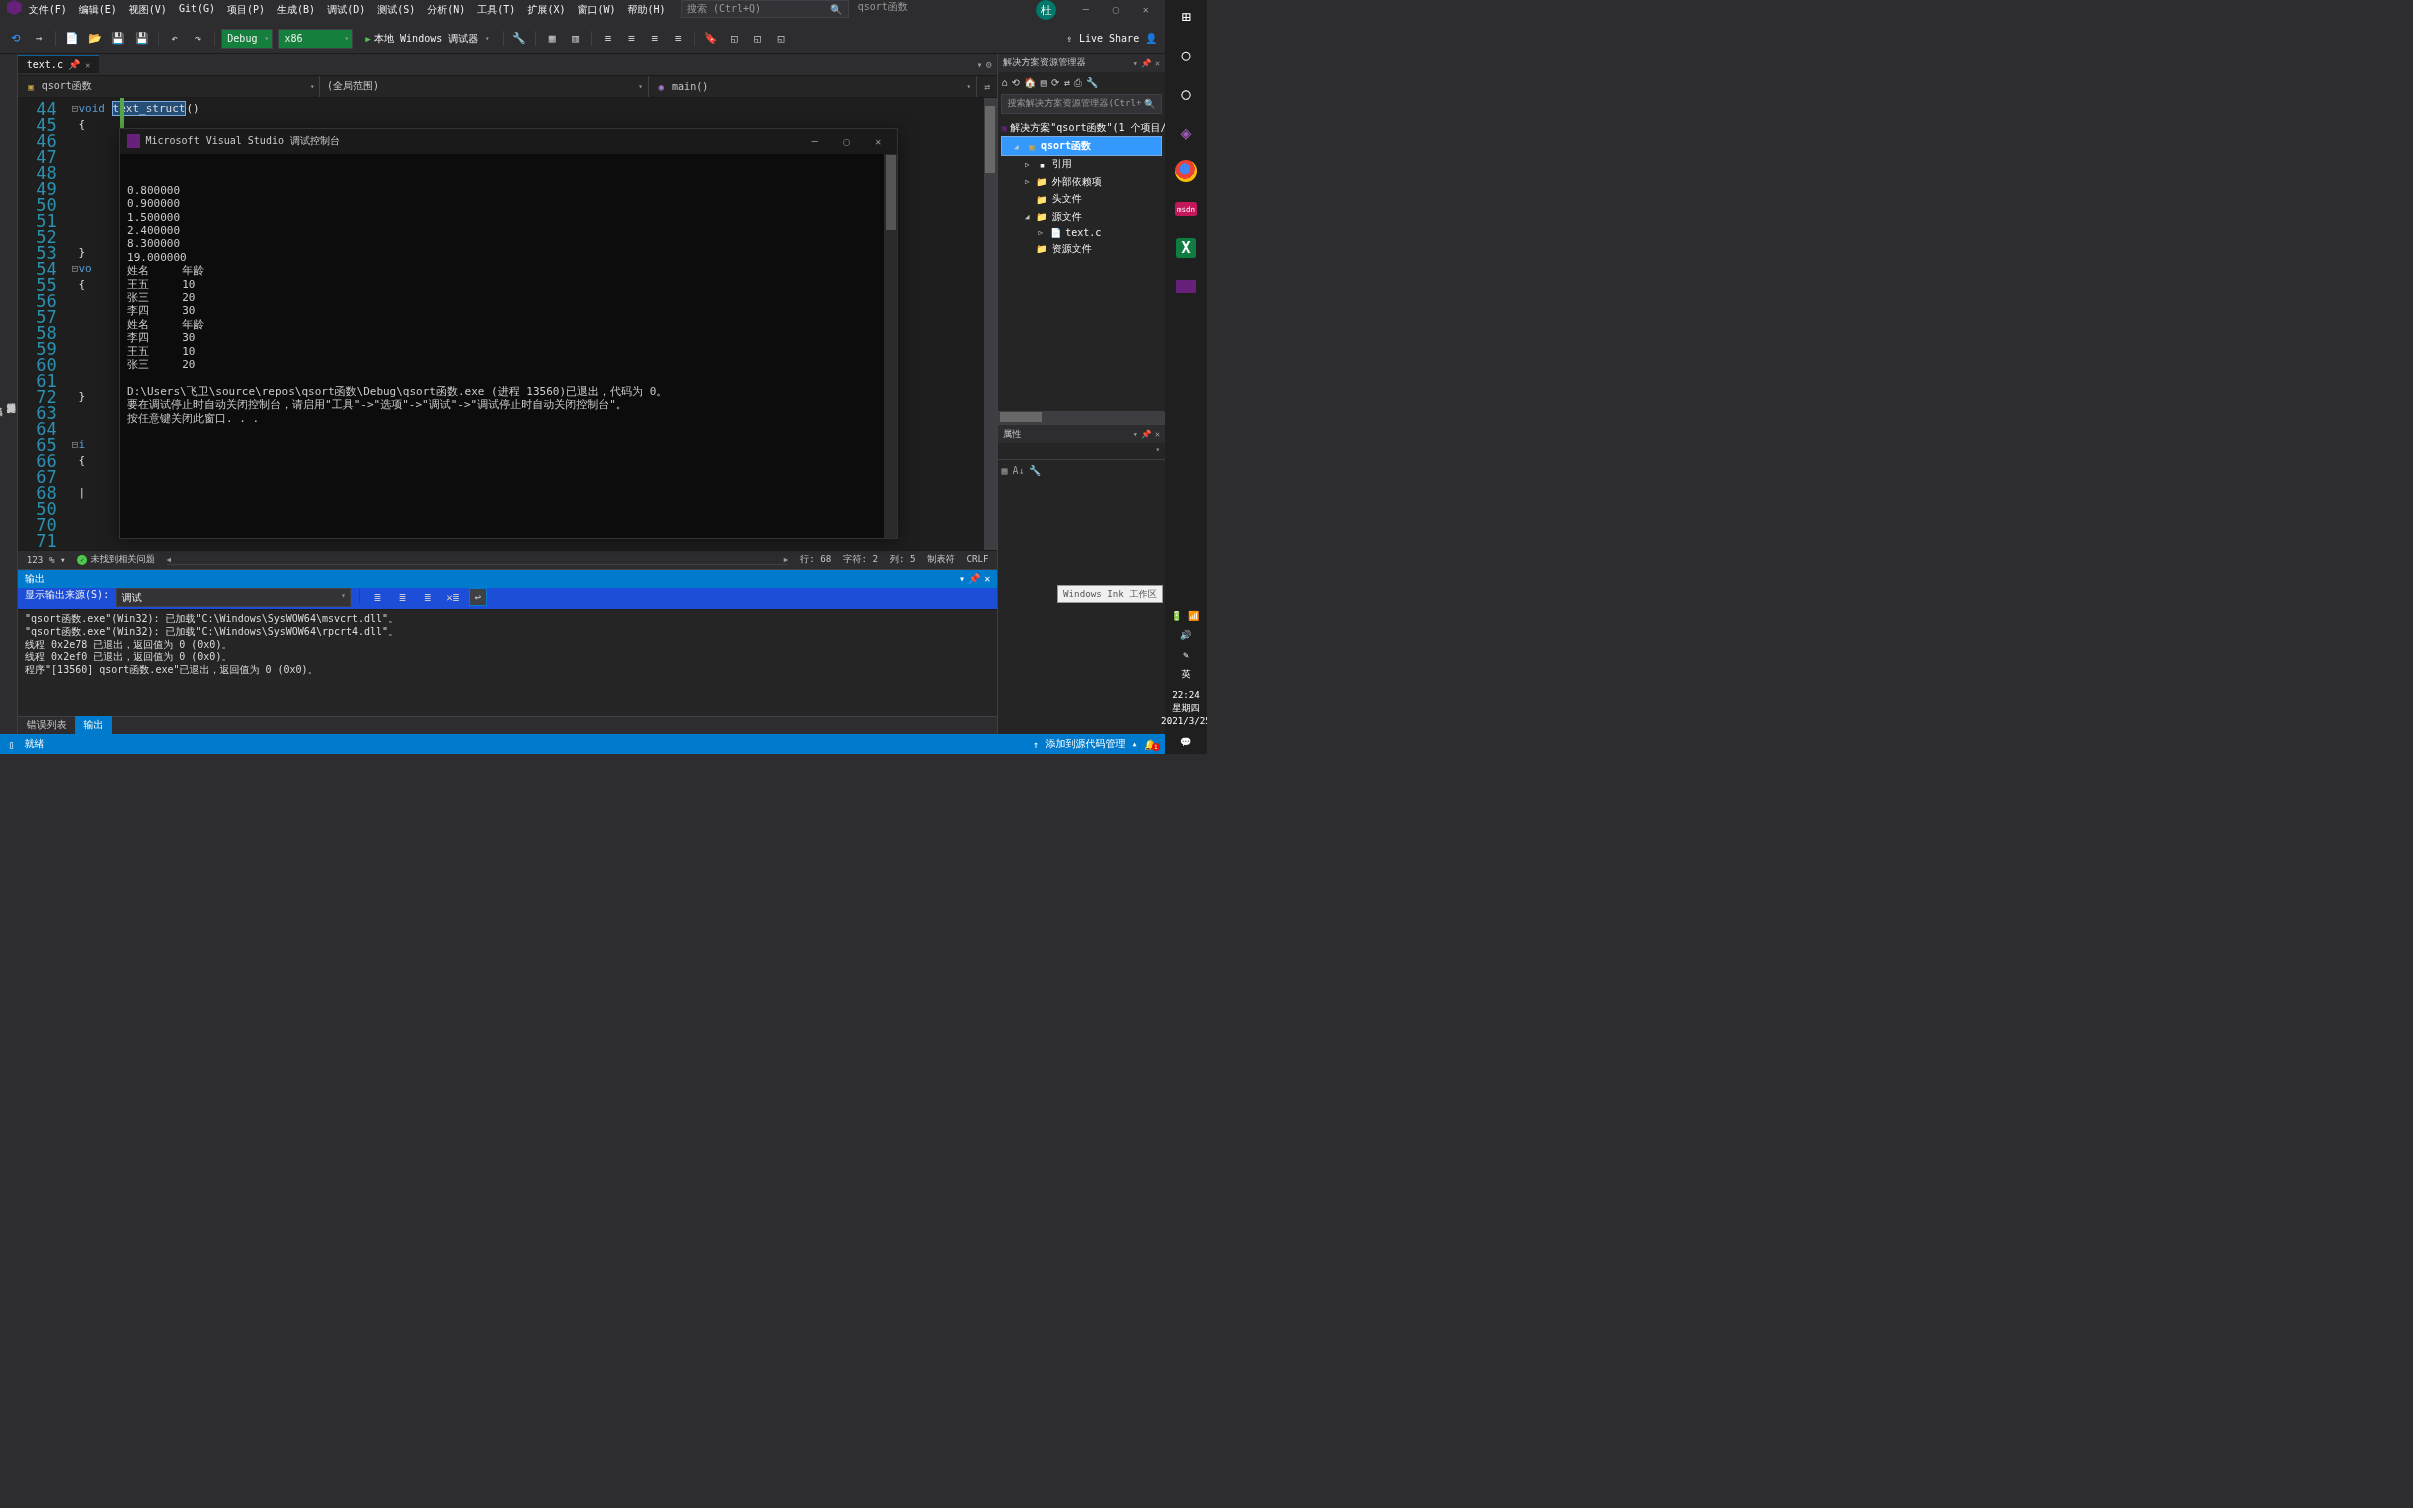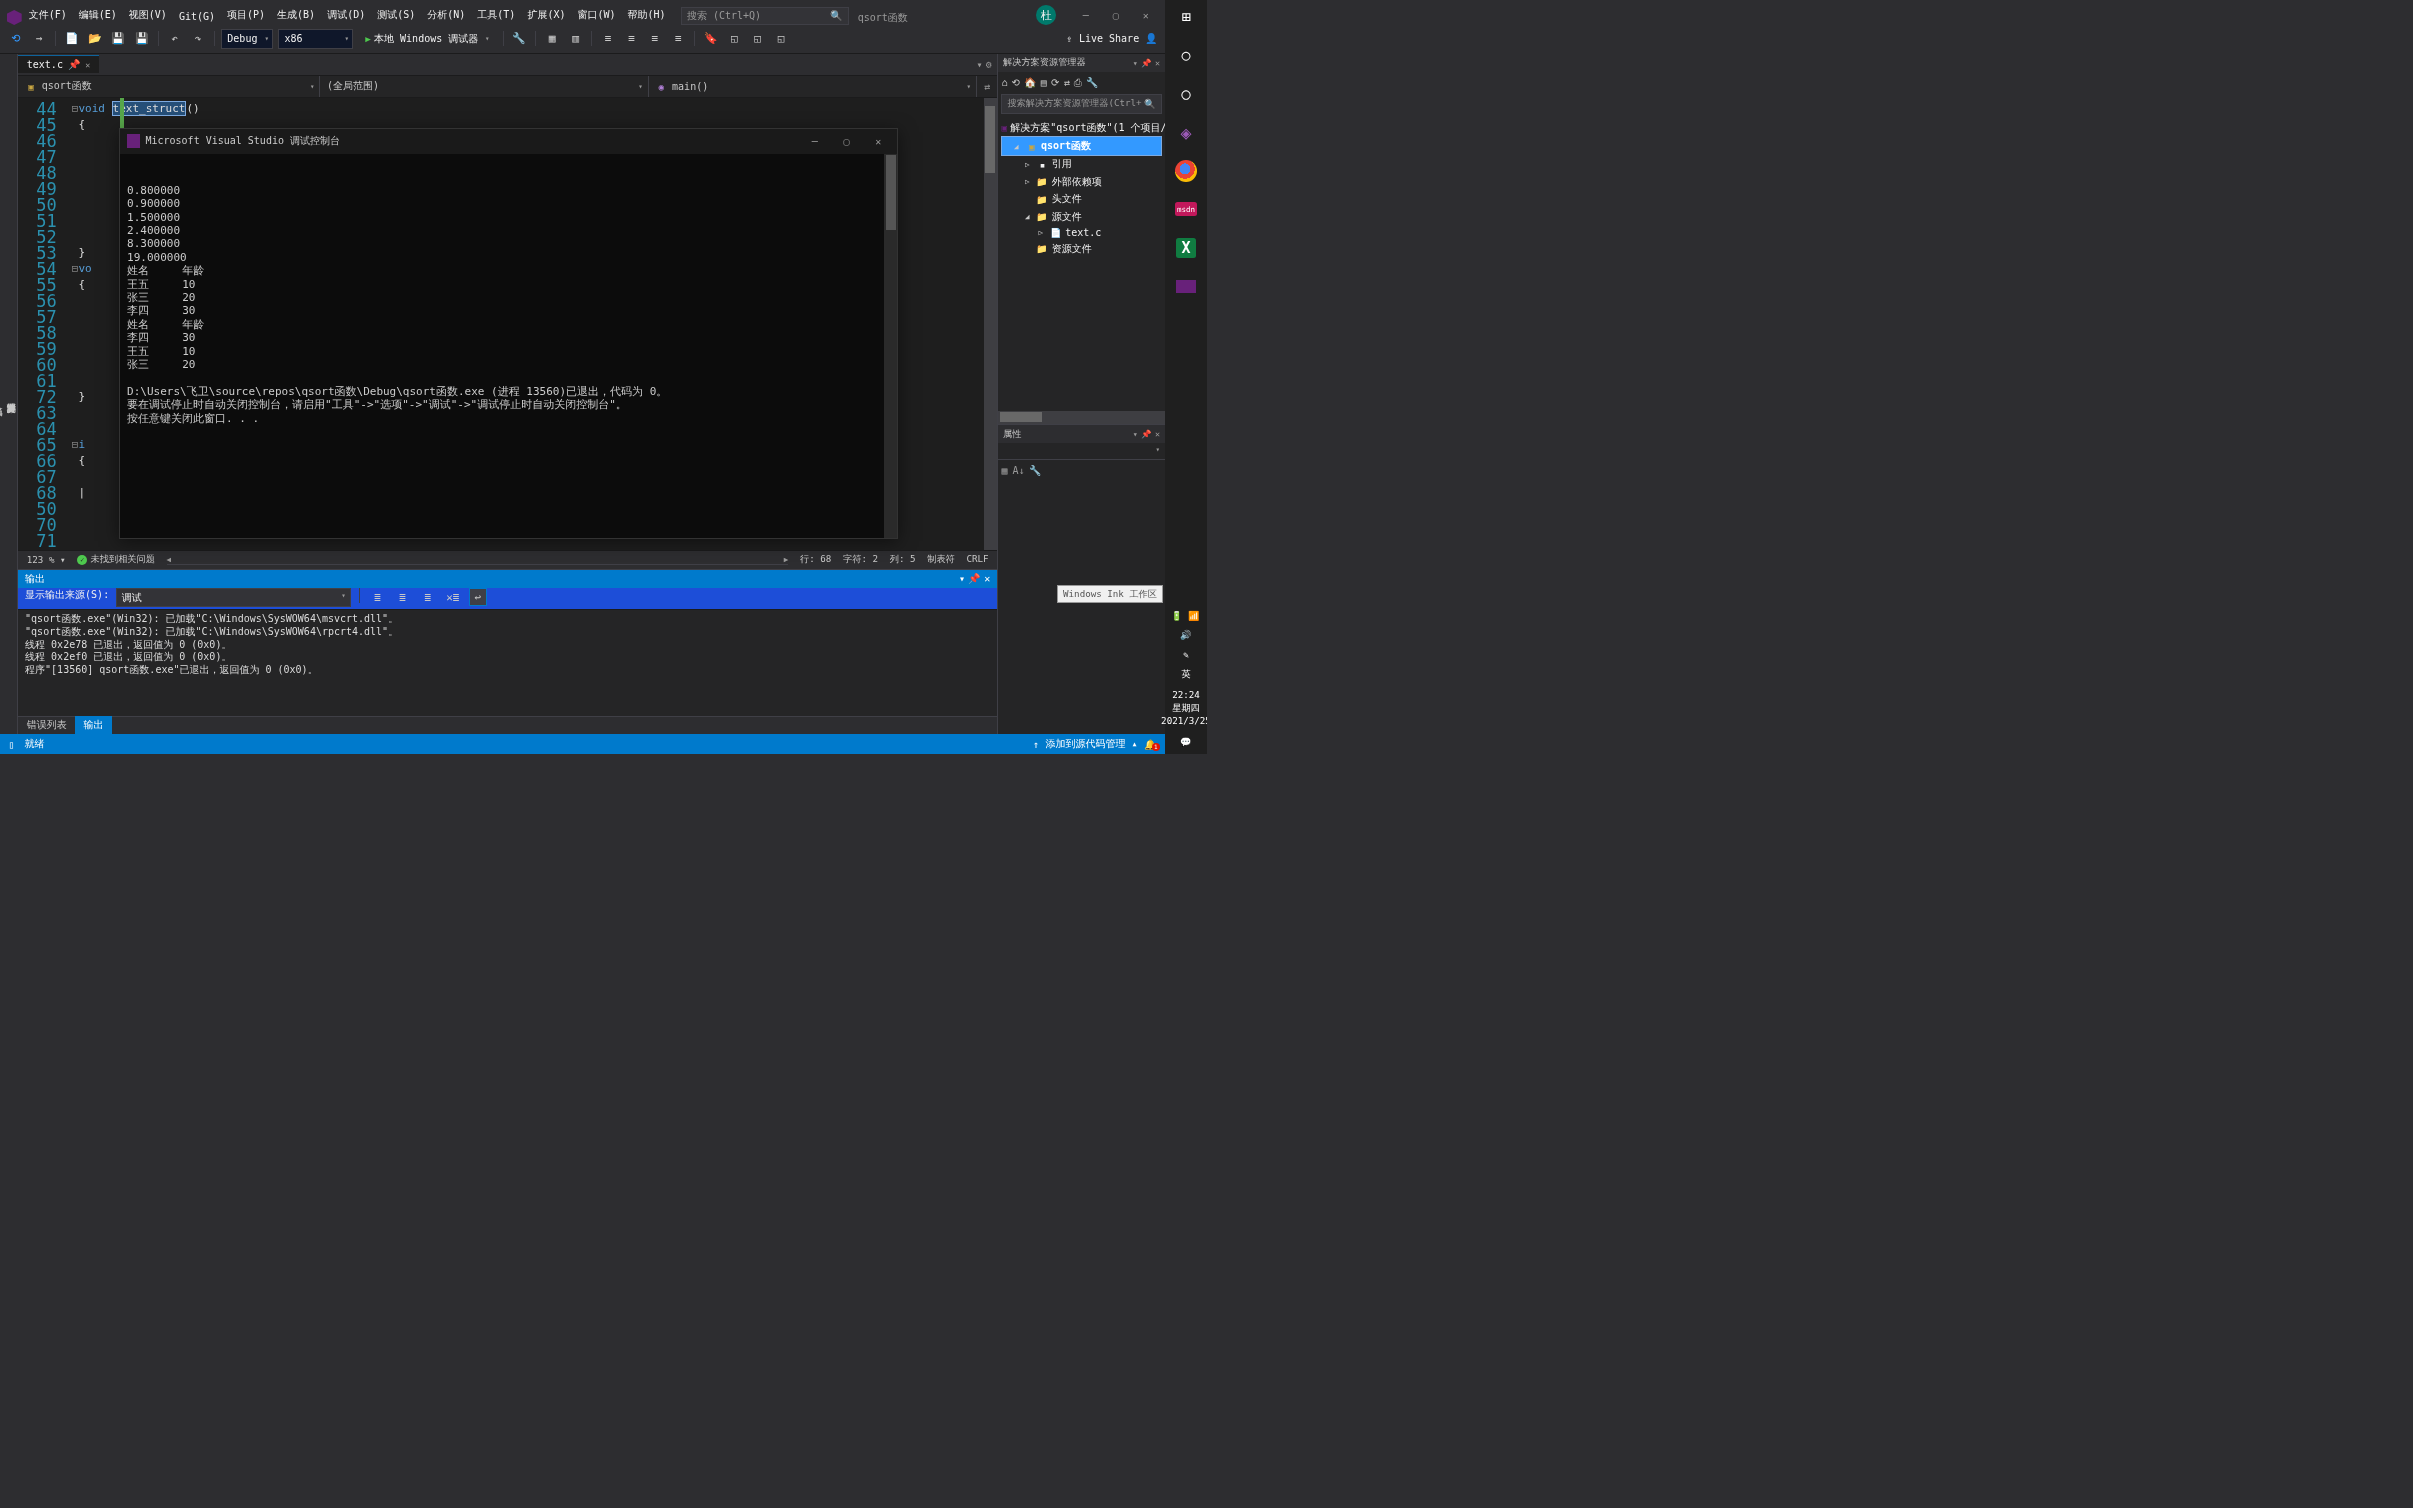--- a/index.html
+++ b/index.html
@@ -7,32 +7,32 @@
 .root{display:flex;height:100%}
 .main-area{flex:1;display:flex;flex-direction:column;height:100%}
 .win-taskbar{width:42px;background:#1f1f1f;display:flex;flex-direction:column;align-items:center;height:100%;padding-top:5px;gap:15px}
 .win-taskbar .tb-icon{width:23.5px;height:23.5px;display:flex;align-items:center;justify-content:center;font-size:15px;color:#fff}
 .tb-chrome{width:22px;height:22px;border-radius:50%;background:radial-gradient(circle at 45% 40%,#4285f4 30%,#ea4335 30% 55%,#fbbc05 55% 78%,#34a853 78%)}
 .tb-msdn{background:#c2185b;font-size:7.5px;padding:2.5px 1.7px;border-radius:2.5px}
 .tb-excel{background:#107c41;width:20px;height:20px;border-radius:2.5px;display:flex;align-items:center;justify-content:center;font-weight:bold}
 .tb-vs2{background:#68217a;width:20px;height:13.4px}
 .tb-bottom{margin-top:auto;display:flex;flex-direction:column;align-items:center;gap:8.4px;padding-bottom:6.7px;color:#fff;font-size:9.2px}
 .tb-clock{text-align:center;font-size:9.2px;line-height:1.4}
-.titlebar{height:25px;background:#2d2d30;display:flex;align-items:flex-end;padding:0 6.7px;gap:2px}
+.titlebar{height:25px;background:#2d2d30;display:flex;align-items:flex-start;padding:0 6.7px;gap:2px}
 .vs-logo{width:15px;height:15px;background:#68217a;clip-path:polygon(50% 0,100% 25%,100% 75%,50% 100%,0 75%,0 25%)}
 .menu-item{padding:3.4px 5px;color:#f1f1f1;cursor:pointer;font-size:10px}
 .search-box{background:#333337;border:0.8px solid #3f3f46;width:168px;height:18.4px;display:flex;align-items:center;padding:0 5px;margin-left:8.4px;color:#999}
 .title-project{color:#999;margin-left:6.7px}
 .user-badge{width:20px;height:20px;border-radius:50%;background:#00796b;display:flex;align-items:center;justify-content:center;font-size:11px;margin-left:auto}
 .win-controls{display:flex;gap:5px;margin-left:15px}
 .win-btn{width:25px;height:18.4px;display:flex;align-items:center;justify-content:center;color:#999}
 .toolbar{height:28.5px;background:#2d2d30;border-bottom:0.8px solid #1b1b1c;display:flex;align-items:center;padding:0 6.7px;gap:5px}
 .tb-btn{width:18.4px;height:18.4px;display:flex;align-items:center;justify-content:center;color:#c8c8c8;font-size:11px}
 .tb-sep{width:0.8px;height:15px;background:#3f3f46;margin:0 1.7px}
-.combo{background:#0f172a;border:0.8px solid #3f3f46;padding:1.7px 15px 1.7px 5px;color:#f1f1f1;height:20px;display:flex;align-items:center;position:relative;font-size:10px}
+.combo{background:#15803d;border:0.8px solid #3f3f46;padding:1.7px 15px 1.7px 5px;color:#f1f1f1;height:20px;display:flex;align-items:center;position:relative;font-size:10px}
 .combo::after{content:"▾";position:absolute;right:3.4px;color:#999;font-size:7.5px}
 .debug-btn{display:flex;align-items:center;gap:3.4px;padding:0 6.7px;height:20px;color:#f1f1f1}
 .play-icon{color:#4ec94e;font-size:9.2px}
 .liveshare{margin-left:auto;display:flex;align-items:center;gap:6.7px;color:#f1f1f1}
 .body-area{flex:1;display:flex;min-height:0}
 .left-gutter{width:18.4px;background:#2d2d30;border-right:0.8px solid #3f3f46;writing-mode:vertical-rl;text-align:center;padding-top:5px;font-size:9.2px;color:#c8c8c8}
 .editor-container{flex:1;display:flex;flex-direction:column;min-width:0}
 .doc-tabs{height:22px;background:#2d2d30;display:flex;align-items:center;border-bottom:0.8px solid #1b1b1c;position:relative}
 .doc-tab{padding:3.4px 8.4px;background:#1e1e1e;color:#f1f1f1;display:flex;align-items:center;gap:5px;border-top:0.8px solid #0e639c;font-size:10px}
 .doc-tab .close{color:#999;font-size:8.4px}

